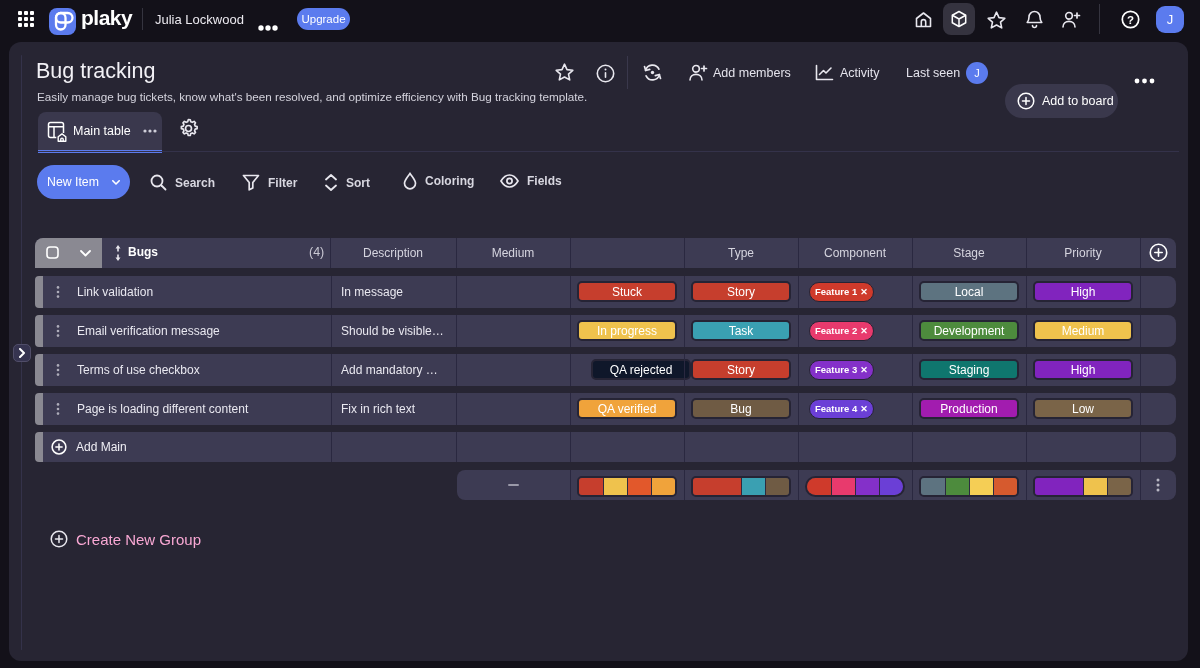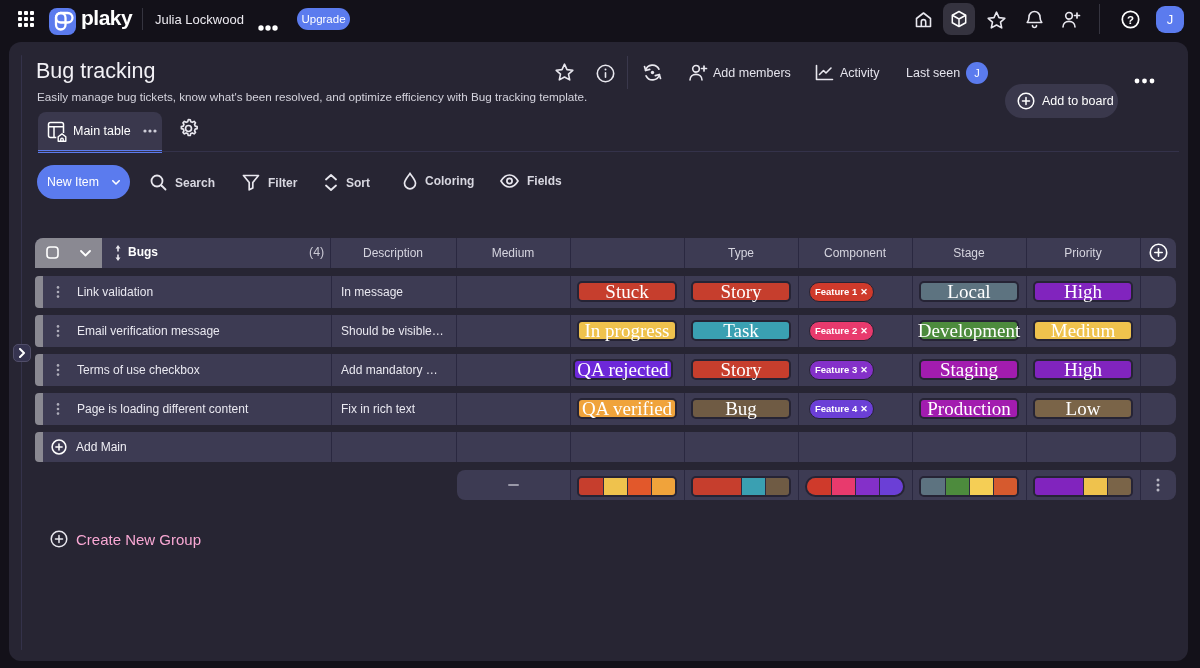--- a/index.html
+++ b/index.html
@@ -14,22 +14,22 @@
     border-radius:0 8px 8px 0; }
   .rowbar { position:absolute; left:35px; width:8px; height:32px; background:#8a8992;
     border-radius:4px 0 0 4px; }
   .sep { position:absolute; top:0; width:1px; height:100%; background:#2a2840; }
   .name { position:absolute; left:34px; top:0; height:100%; display:flex; align-items:center;
     color:#e9e8f0; font-size:12px; }
   .desc { position:absolute; left:298px; top:0; height:100%; display:flex; align-items:center;
     color:#e9e8f0; font-size:12px; }
   .dots3 { position:absolute; left:13px; top:50%; transform:translateY(-50%); }
   .pill { position:absolute; top:5px; height:21px; width:100px; border-radius:5px;
-    border:2px solid #262435; color:#fff; font-size:19px; display:flex;
-    align-items:center; justify-content:center;font-family:Liberation Serif, serif; }
+    border:2px solid #262435; color:#fff; font-size:12px; display:flex;
+    align-items:center; justify-content:center; }
   .tag { position:absolute; top:5.5px; height:20px; border-radius:10px; color:#fff;
     font-size:9.5px; font-weight:bold; display:flex; align-items:center;
     justify-content:center; gap:3px; padding:0 5px; border:1.5px solid #262435; }
   .colh { position:absolute; top:0; height:100%; display:flex; align-items:center;
     justify-content:center; color:#d6d5df; font-size:12px; }
   .bar { position:absolute; top:6.5px; height:21px; width:100px; border:2px solid #262435;
     display:flex; overflow:hidden; }
   .bar > div { height:100%; } .bar > div + div { border-left:1px solid #2c2a40; }
   .tbtn { display:flex; align-items:center; gap:8px; color:#d8d7e0; font-size:12px; font-weight:bold; }
 </style>
@@ -345,27 +345,27 @@
         <circle cx="2" cy="2.4" r="1.3"></circle>
         <circle cx="2" cy="7" r="1.3"></circle>
         <circle cx="2" cy="11.6" r="1.3"></circle>
       </g>
     </svg>
   <div class="name">Terms of use checkbox</div>
   <div class="sep" style="left:287.5px;"></div>
   <div class="desc">Add mandatory …</div>
   <div class="sep" style="left:413px;"></div>
   <div class="sep" style="left:527px;"></div>
-  <div class="pill" style="left:530px;background:#6d28d9;">QA rejected</div>
+  <div class="pill" style="left:548px;background:#0f172a;">QA rejected</div>
   <div class="sep" style="left:641px;"></div>
   <div class="pill" style="left:648px;background:#c63e2d;">Story</div>
   <div class="sep" style="left:755px;"></div>
   <div class="tag" style="left:766px;background:#8430c9;">Feature 3 <span style="font-size:9px;">✕</span></div>
   <div class="sep" style="left:869px;"></div>
-  <div class="pill" style="left:876px;background:#a21caf;">Staging</div>
+  <div class="pill" style="left:876px;background:#0f766e;">Staging</div>
   <div class="sep" style="left:983px;"></div>
   <div class="pill" style="left:990px;background:#8124be;">High</div>
   <div class="sep" style="left:1097px;"></div>
 </div>
 
 <div class="rowbar" style="top:393px;"></div>
 <div class="row" style="top:393px;">
   <svg class="dots3" width="4" height="14" viewBox="0 0 4 14">
       <g fill="#aeadba">
         <circle cx="2" cy="2.4" r="1.3"></circle>

